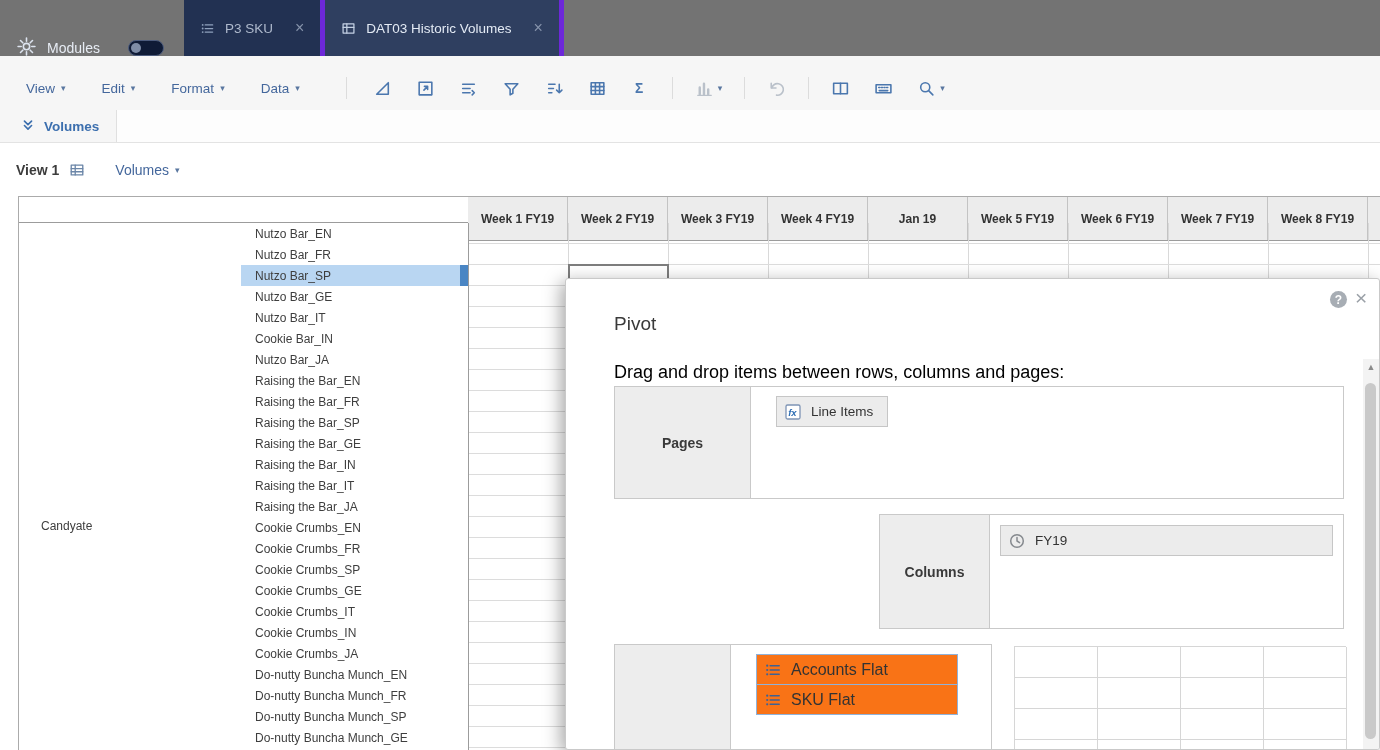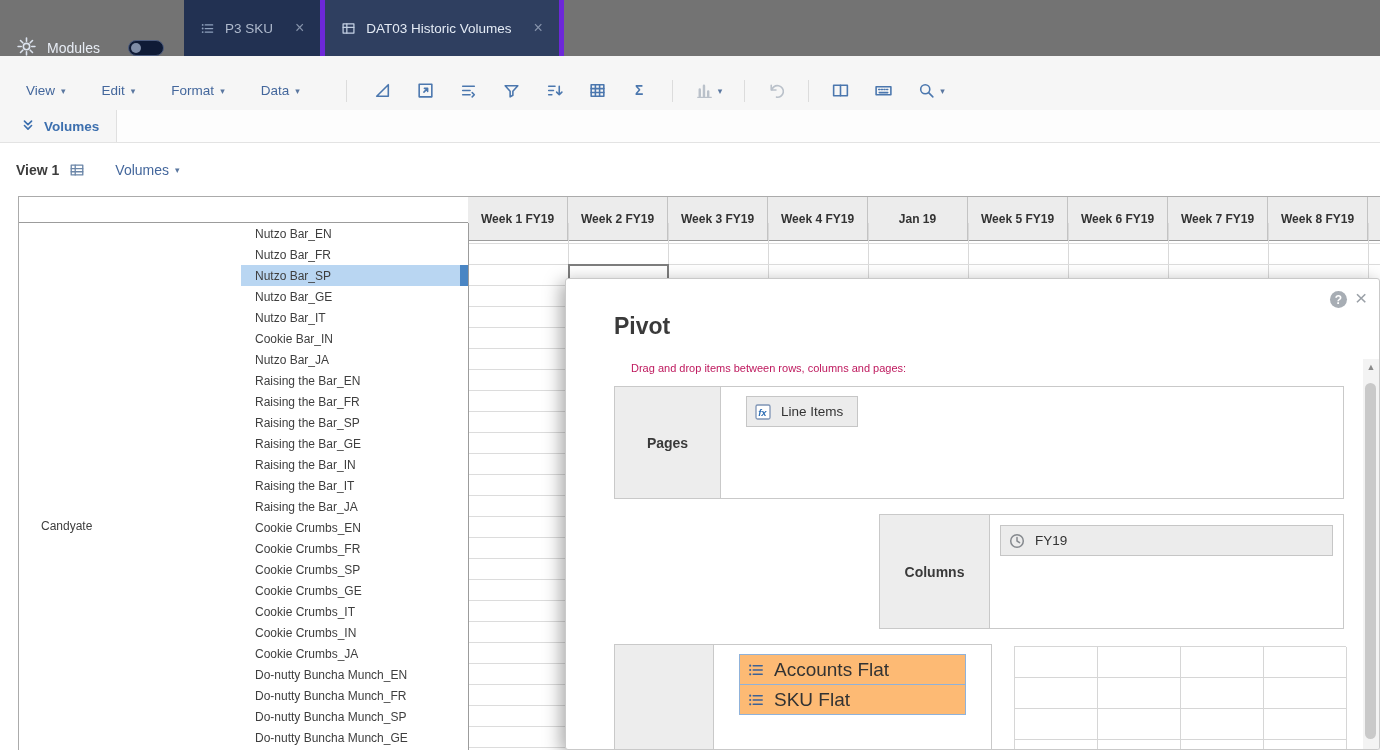--- a/index.html
+++ b/index.html
@@ -16,21 +16,21 @@
   .knob{position:absolute;left:2px;top:2px;width:10px;height:10px;border-radius:50%;background:#7e8ca6}
   .tabs{display:flex;height:100%;margin-left:20px;align-items:stretch}
   .tab{display:flex;align-items:center;padding:12px 16px;background:#223152;border-right:5px solid #6d28d9;color:#aeb9cc}
   .tab.active{background:#2f3f60;color:#e3eaf4}
   .tab-icon{width:15px;height:15px;color:#8fa1bd;margin-right:10px}
   .tab.active .tab-icon{color:#c3d0e3}
   .tab-label{font-size:13.5px;white-space:nowrap}
   .tab-close{margin-left:22px;font-size:16px;color:#8693ab;line-height:1}
 
   
-  .toolbar{position:absolute;top:56px;left:0;right:0;height:70px;background:#f6f6f6;border-bottom:1px solid #a3a3a3;display:flex;align-items:center}
+  .toolbar{position:absolute;top:56px;left:0;right:0;height:70px;background:#f6f6f6;border-bottom:6px solid #a3a3a3;display:flex;align-items:center}
   .menus{display:flex;margin-left:26px}
   .menu{display:flex;align-items:center;color:#44679c;font-size:13.5px;margin-right:36px}
   .caret{font-size:9px;color:#5a77a0;margin-left:6px}
   .tools{display:flex;align-items:center;margin-left:4px}
   .tool{display:inline-flex;align-items:center;color:#4b77ae;margin:0 12px}
   .tool svg{width:19px;height:19px}
   .tool.disabled{color:#bac1ca}
   .tsep{width:1px;height:22px;background:#dcdcdc;margin:0 10px}
   .tcaret{margin-left:4px}
 
@@ -59,37 +59,37 @@
   .data-area{position:absolute;left:449px;top:26px;right:0;bottom:0;border-left:1px solid #9c9c9c;
     background-image:repeating-linear-gradient(to right,transparent 0,transparent 99px,#d9d9d9 99px,#d9d9d9 100px)}
   .drow{height:21px;border-bottom:1px solid #dcdcdc}
   .selected-cell{position:absolute;left:549px;top:67px;width:101px;height:23px;border:2px solid #7d7d7d}
 
   
   .dialog{position:absolute;left:565px;top:278px;width:815px;height:472px;background:#fff;border:1px solid #c9c9c9;border-radius:3px;
     box-shadow:-4px 4px 18px rgba(0,0,0,.35);z-index:10;overflow:hidden}
   .help{position:absolute;left:764px;top:12px;width:17px;height:17px;border-radius:50%;background:#a7adb4;color:#fff;font-size:12px;font-weight:bold;display:flex;align-items:center;justify-content:center}
   .dclose{position:absolute;left:789px;top:8px;font-size:21px;color:#9aa0a7;line-height:1}
-  .dtitle{position:absolute;left:48px;top:34px;font-size:23px;font-weight:bold;color:#3a3a3a}
-  .dinstr{position:absolute;left:65px;top:83px;font-size:11px;color:#be185d}
+  .dtitle{position:absolute;left:48px;top:34px;font-size:19px;font-weight:normal;color:#3a3a3a}
+  .dinstr{position:absolute;left:48px;top:83px;font-size:18px;color:#000000}
   .axis-box{position:absolute;border:1px solid #c9c9c9;display:flex;background:#fff}
   .pages-box{left:48px;top:107px;width:730px;height:113px}
   .columns-box{left:313px;top:235px;width:465px;height:115px}
   .rows-box{left:48px;top:365px;width:378px;height:108px;border-bottom:none}
   .axis-label{background:#ededed;border-right:1px solid #c9c9c9;display:flex;align-items:center;justify-content:center;font-size:14px;font-weight:bold;color:#3a3a3a}
-  .pages-box .axis-label{width:106px}
+  .pages-box .axis-label{width:136px}
   .columns-box .axis-label{width:112px}
   .rows-box .axis-label{width:116px}
   .axis-content{flex:1;padding:9px 25px}
   .columns-box .axis-content{padding:10px}
   .chip{display:inline-flex;align-items:center;height:31px;background:#ececec;border:1px solid #c6c6c6;padding:0 14px 0 7px;font-size:13.5px;color:#333}
   .chip-icon{width:18px;height:18px;margin-right:9px;color:#3c6296}
   .columns-box .chip{width:333px}
   .columns-box .chip-icon{color:#85898e}
-  .pivot-item{display:flex;align-items:center;height:31px;width:227px;background:#fdba74;border:1px solid #8fb2da;margin-top:-1px;font-size:19px;color:#333;padding-left:7px}
+  .pivot-item{display:flex;align-items:center;height:31px;width:202px;background:#f97316;border:1px solid #8fb2da;margin-top:-1px;font-size:16px;color:#333;padding-left:7px}
   .pivot-item:first-child{margin-top:0}
   .preview-grid{position:absolute;left:448px;top:367px;width:332px;height:105px;display:grid;grid-template-columns:repeat(4,83px);grid-auto-rows:31px;border-top:1px solid #d6d6d6;border-left:1px solid #d6d6d6}
   .pcell{border-right:1px solid #d6d6d6;border-bottom:1px solid #d6d6d6;background:#fff}
   .dscroll{position:absolute;right:0;top:80px;bottom:0;width:16px;background:#f3f3f3}
   .sb-up{position:absolute;top:3px;left:0;width:16px;text-align:center;font-size:9px;color:#8a8a8a}
   .sb-thumb{position:absolute;left:2px;top:24px;width:11px;height:356px;background:#c9c9c9;border-radius:6px}
 </style>
 </head>
 <body>
 

